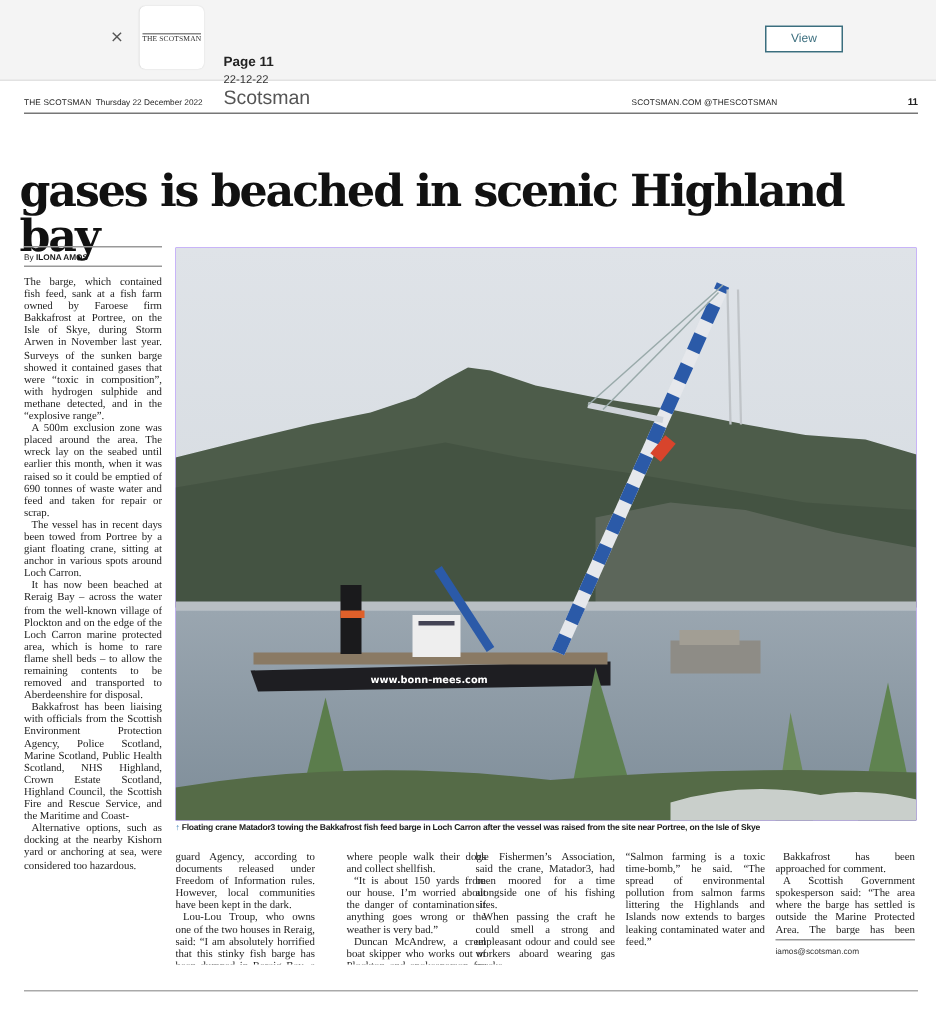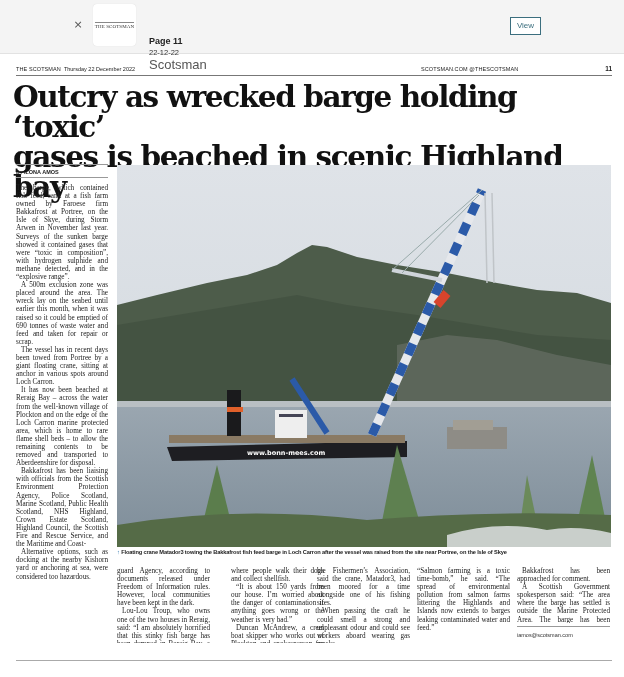--- a/index.html
+++ b/index.html
@@ -8,21 +8,21 @@
 
   
   .topbar { position: absolute; left: 0; top: 0; width: 624px; height: 54px; background: #f4f4f4; border-bottom: 1px solid #e2e2e2; }
   .close-btn { position: absolute; left: 72px; top: 18px; width: 12px; height: 14px; font-family: "DejaVu Sans", sans-serif; font-size: 11px; color: #555; cursor: pointer; line-height: 14px; text-align: center; }
   .thumb { position: absolute; left: 93px; top: 4px; width: 43px; height: 42px; background: #fff; border-radius: 4px; box-shadow: 0 0 1px rgba(0,0,0,0.15); display: flex; align-items: center; justify-content: center; }
   .thumb-logo { font-family: "Liberation Serif", serif; font-size: 5px; color: #333; letter-spacing: 0.1px; white-space: nowrap; border-top: 1px solid #888; padding-top: 1px; }
   .meta { position: absolute; left: 149px; top: 7px; font-family: "Liberation Sans", sans-serif; margin-top: 28px; }
   .meta-title { font-size: 9px; font-weight: bold; color: #222; line-height: 12px; }
   .meta-date { font-size: 7.5px; color: #333; line-height: 12px; }
   .meta-pub { font-size: 13px; color: #555; line-height: 11px; }
-  .view-btn { position: absolute; left: 510px; top: 17px; width: 31px; height: 18px; border: 1px solid #3b6e7e; background: #fff; color: #3b6e7e; font-family: "Liberation Sans", sans-serif; font-size: 8px; line-height: 16px; text-align: center; cursor: pointer; }
+  .view-btn { position: absolute; left: 510px; top: 17px; width: 52px; height: 18px; border: 1px solid #3b6e7e; background: #fff; color: #3b6e7e; font-family: "Liberation Sans", sans-serif; font-size: 8px; line-height: 16px; text-align: center; cursor: pointer; }
 
   
   .folio { position: absolute; left: 16px; top: 64px; width: 596px; height: 12px; border-bottom: 1px solid #777; font-family: "Liberation Sans", sans-serif; font-size: 5.5px; color: #222; }
   .folio-left { position: absolute; left: 0; top: 2px; }
   .folio-left b { font-weight: normal; letter-spacing: 0.1px; }
   .folio-mid { position: absolute; left: 405px; top: 2px; letter-spacing: 0.1px; }
   .folio-page { position: absolute; right: 0; top: 1px; font-weight: bold; font-size: 6.5px; }
 
   .headline { position: absolute; left: 13px; top: 82px; width: 600px; font-family: "DejaVu Serif", serif; font-weight: bold; font-size: 29.5px; line-height: 30px; letter-spacing: -1.4px; color: #111; }
 
@@ -69,21 +69,21 @@
 <div class="folio">
   <span class="folio-left">
     <b>THE SCOTSMAN</b>&nbsp;
     <span>Thursday 22 December 2022</span>
   </span>
   <span class="folio-mid">SCOTSMAN.COM  @THESCOTSMAN</span>
   <span class="folio-page">11</span>
 </div>
 
 <h1 class="headline">
-  <span>Outcry as wrecked barge holding ‘toxic’</span><br>
+  <br>
   <span>gases is beached in scenic Highland bay</span>
 </h1>
 
 <div class="byline">
   <span>By</span>
   <b>ILONA AMOS</b>
 </div>
 
 <div class="col col1">
   <p>The barge, which contained fish feed, sank at a fish farm owned by Faroese firm Bakkafrost at Portree, on the Isle of Skye, during Storm Arwen in November last year. Surveys of the sunken barge showed it contained gases that were “toxic in composition”, with hydrogen sulphide and methane detected, and in the “explosive range”.</p>

